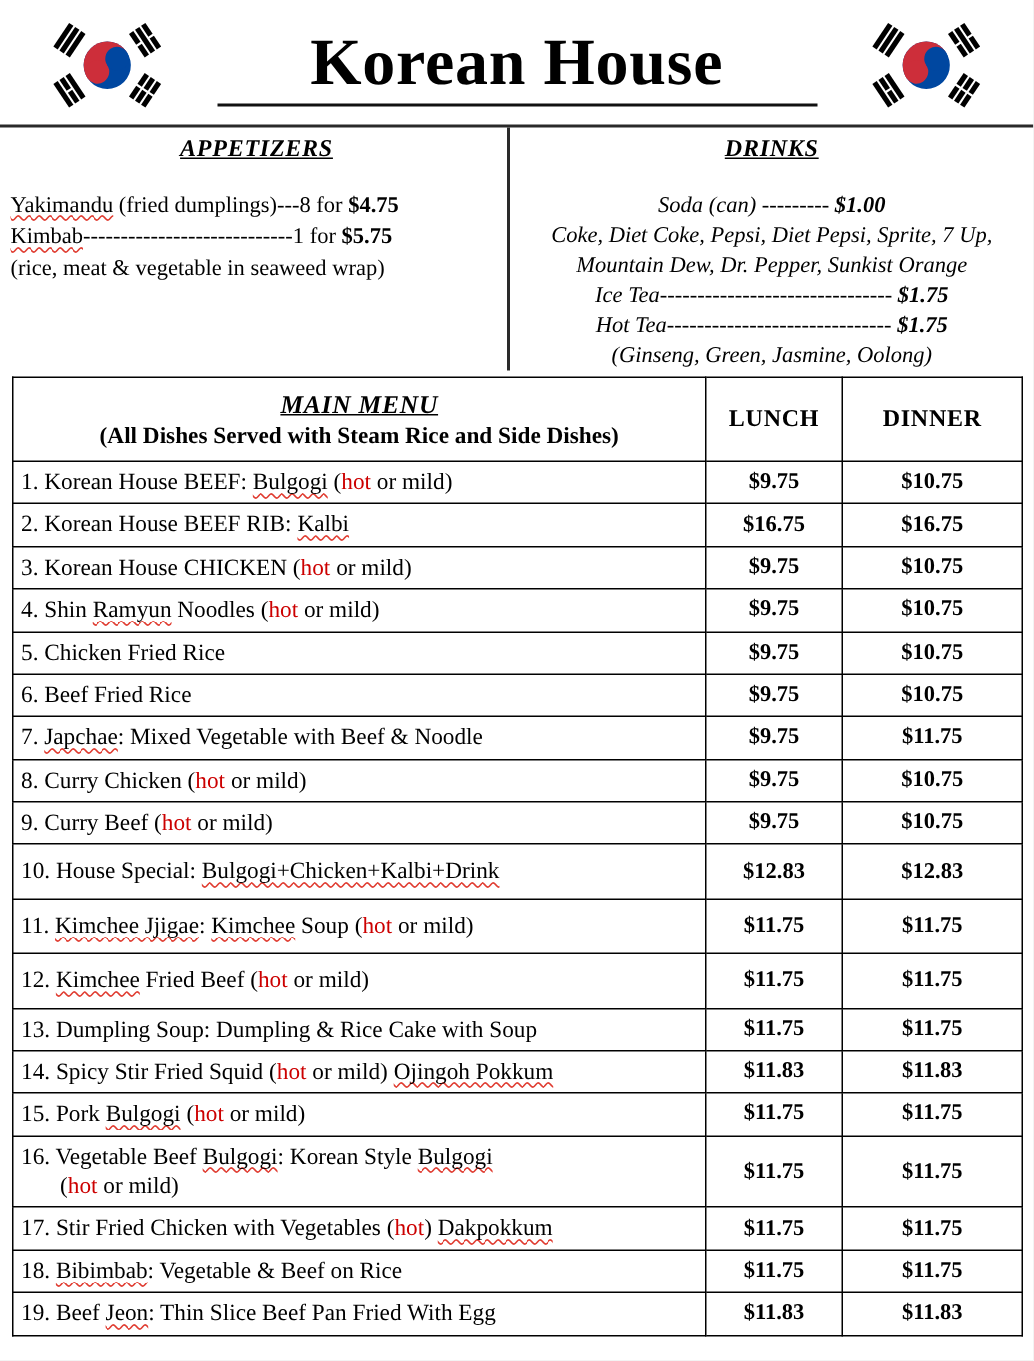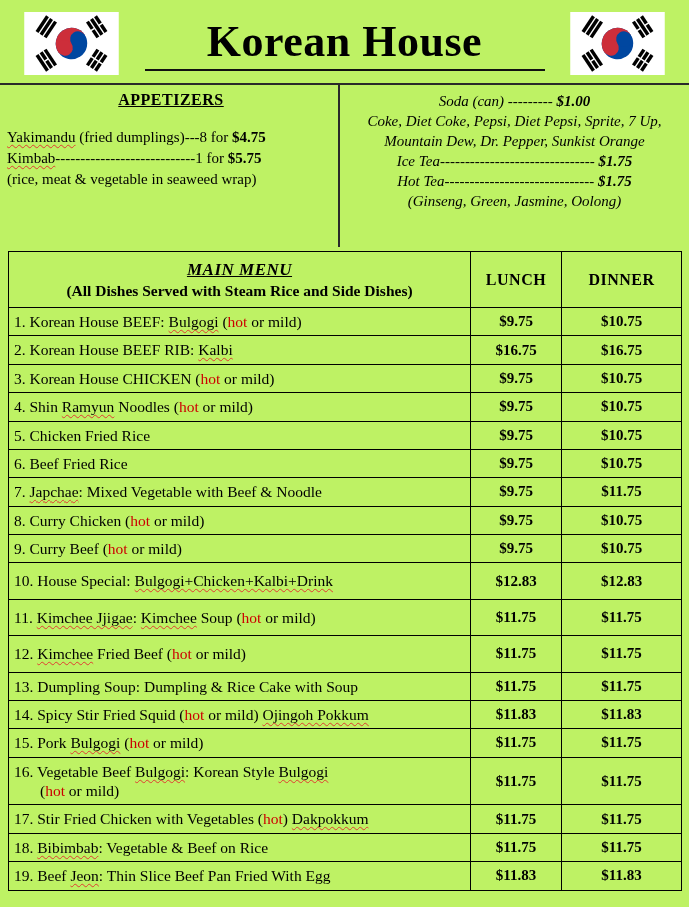--- a/index.html
+++ b/index.html
@@ -1,35 +1,35 @@
 <!DOCTYPE html>
 <html style="--hot: #cc0000; --squiggle: #e03c31; --flag-red: #cd2e3a; --flag-blue: #0047a0;"><head>
 <meta charset="utf-8">
 <style>
   * { margin:0; padding:0; box-sizing:border-box; }
   :root{
     --hot:#cc0000; --squiggle:#e03c31; --flag-red:#cd2e3a; --flag-blue:#0047a0; --ink:#000;
   }
   html,body { background:#e9e9e9; }
   body { font-family:"Liberation Serif","DejaVu Serif",serif; color:var(--ink); }
-  .page { position:relative; width:689px; height:907px; background:#bef264; overflow:hidden; margin:0 auto; }
+  .page { position:relative; width:689px; height:907px; background:#ffffff; overflow:hidden; margin:0 auto; }
 
   
   .masthead { display:flex; align-items:flex-start; justify-content:space-between; padding:12px 24px 0 24px; }
   .flag { flex:0 0 auto; }
   .title-wrap { flex:1 1 auto; text-align:center; padding-top:6px; }
   h1.title { font-size:44px; font-weight:bold; letter-spacing:0.5px; line-height:1.1; }
   .title-rule { width:400px; margin:3px auto 0 auto; border-top:2px solid #111; height:0; }
 
   
   .top-box { display:flex; border-top:2px solid #2a2a2a; margin-top:8px; height:164px; }
   .col { padding-top:6px; }
   .col.appetizers { flex:0 0 340px; border-right:2px solid #2a2a2a; padding-left:4px; }
   .col.drinks { flex:1 1 auto; text-align:center; }
-  .sec-head { font-size:16px; font-weight:bold; text-decoration:underline; text-align:center; margin-bottom:18px; letter-spacing:0.5px; }
+  .sec-head { font-size:16px; font-weight:bold; font-style:italic; text-decoration:underline; text-align:center; margin-bottom:18px; letter-spacing:0.5px; }
   .lines .line { font-size:15px; line-height:21px; white-space:nowrap; }
   .col.appetizers .lines { padding-left:3px; }
   .col.drinks .lines .line { line-height:20px;font-style:italic; }
 
   
   table.menu { border-collapse:collapse; margin:4px 8px 0 8px; width:673px; table-layout:fixed; }
   table.menu th, table.menu td { border:1px solid #000; }
   col.c-item { width:462px; }
   col.c-lunch { width:91px; }
   col.c-dinner { width:120px; }
@@ -114,20 +114,21 @@
   <section class="top-box">
     <div class="col appetizers">
       <div class="sec-head">APPETIZERS</div>
       <div class="lines" id="appetizer-lines">
           <div class="line"><span class="kw">Yakimandu</span><span> (fried dumplings)---8 for </span><span class="b">$4.75</span></div>
           <div class="line"><span class="kw">Kimbab</span><span>----------------------------1 for </span><span class="b">$5.75</span></div>
           <div class="line"><span>(rice, meat &amp; vegetable in seaweed wrap)</span></div>
         </div>
     </div>
     <div class="col drinks">
+      <div class="sec-head">DRINKS</div>
       <div class="lines" id="drink-lines">
           <div class="line"><span>Soda (can) --------- </span><span class="b">$1.00</span></div>
           <div class="line"><span>Coke, Diet Coke, Pepsi, Diet Pepsi, Sprite, 7 Up,</span></div>
           <div class="line"><span>Mountain Dew, Dr. Pepper, Sunkist Orange</span></div>
           <div class="line"><span>Ice Tea------------------------------- </span><span class="b">$1.75</span></div>
           <div class="line"><span>Hot Tea------------------------------ </span><span class="b">$1.75</span></div>
           <div class="line"><span>(Ginseng, Green, Jasmine, Oolong)</span></div>
         </div>
     </div>
   </section>

